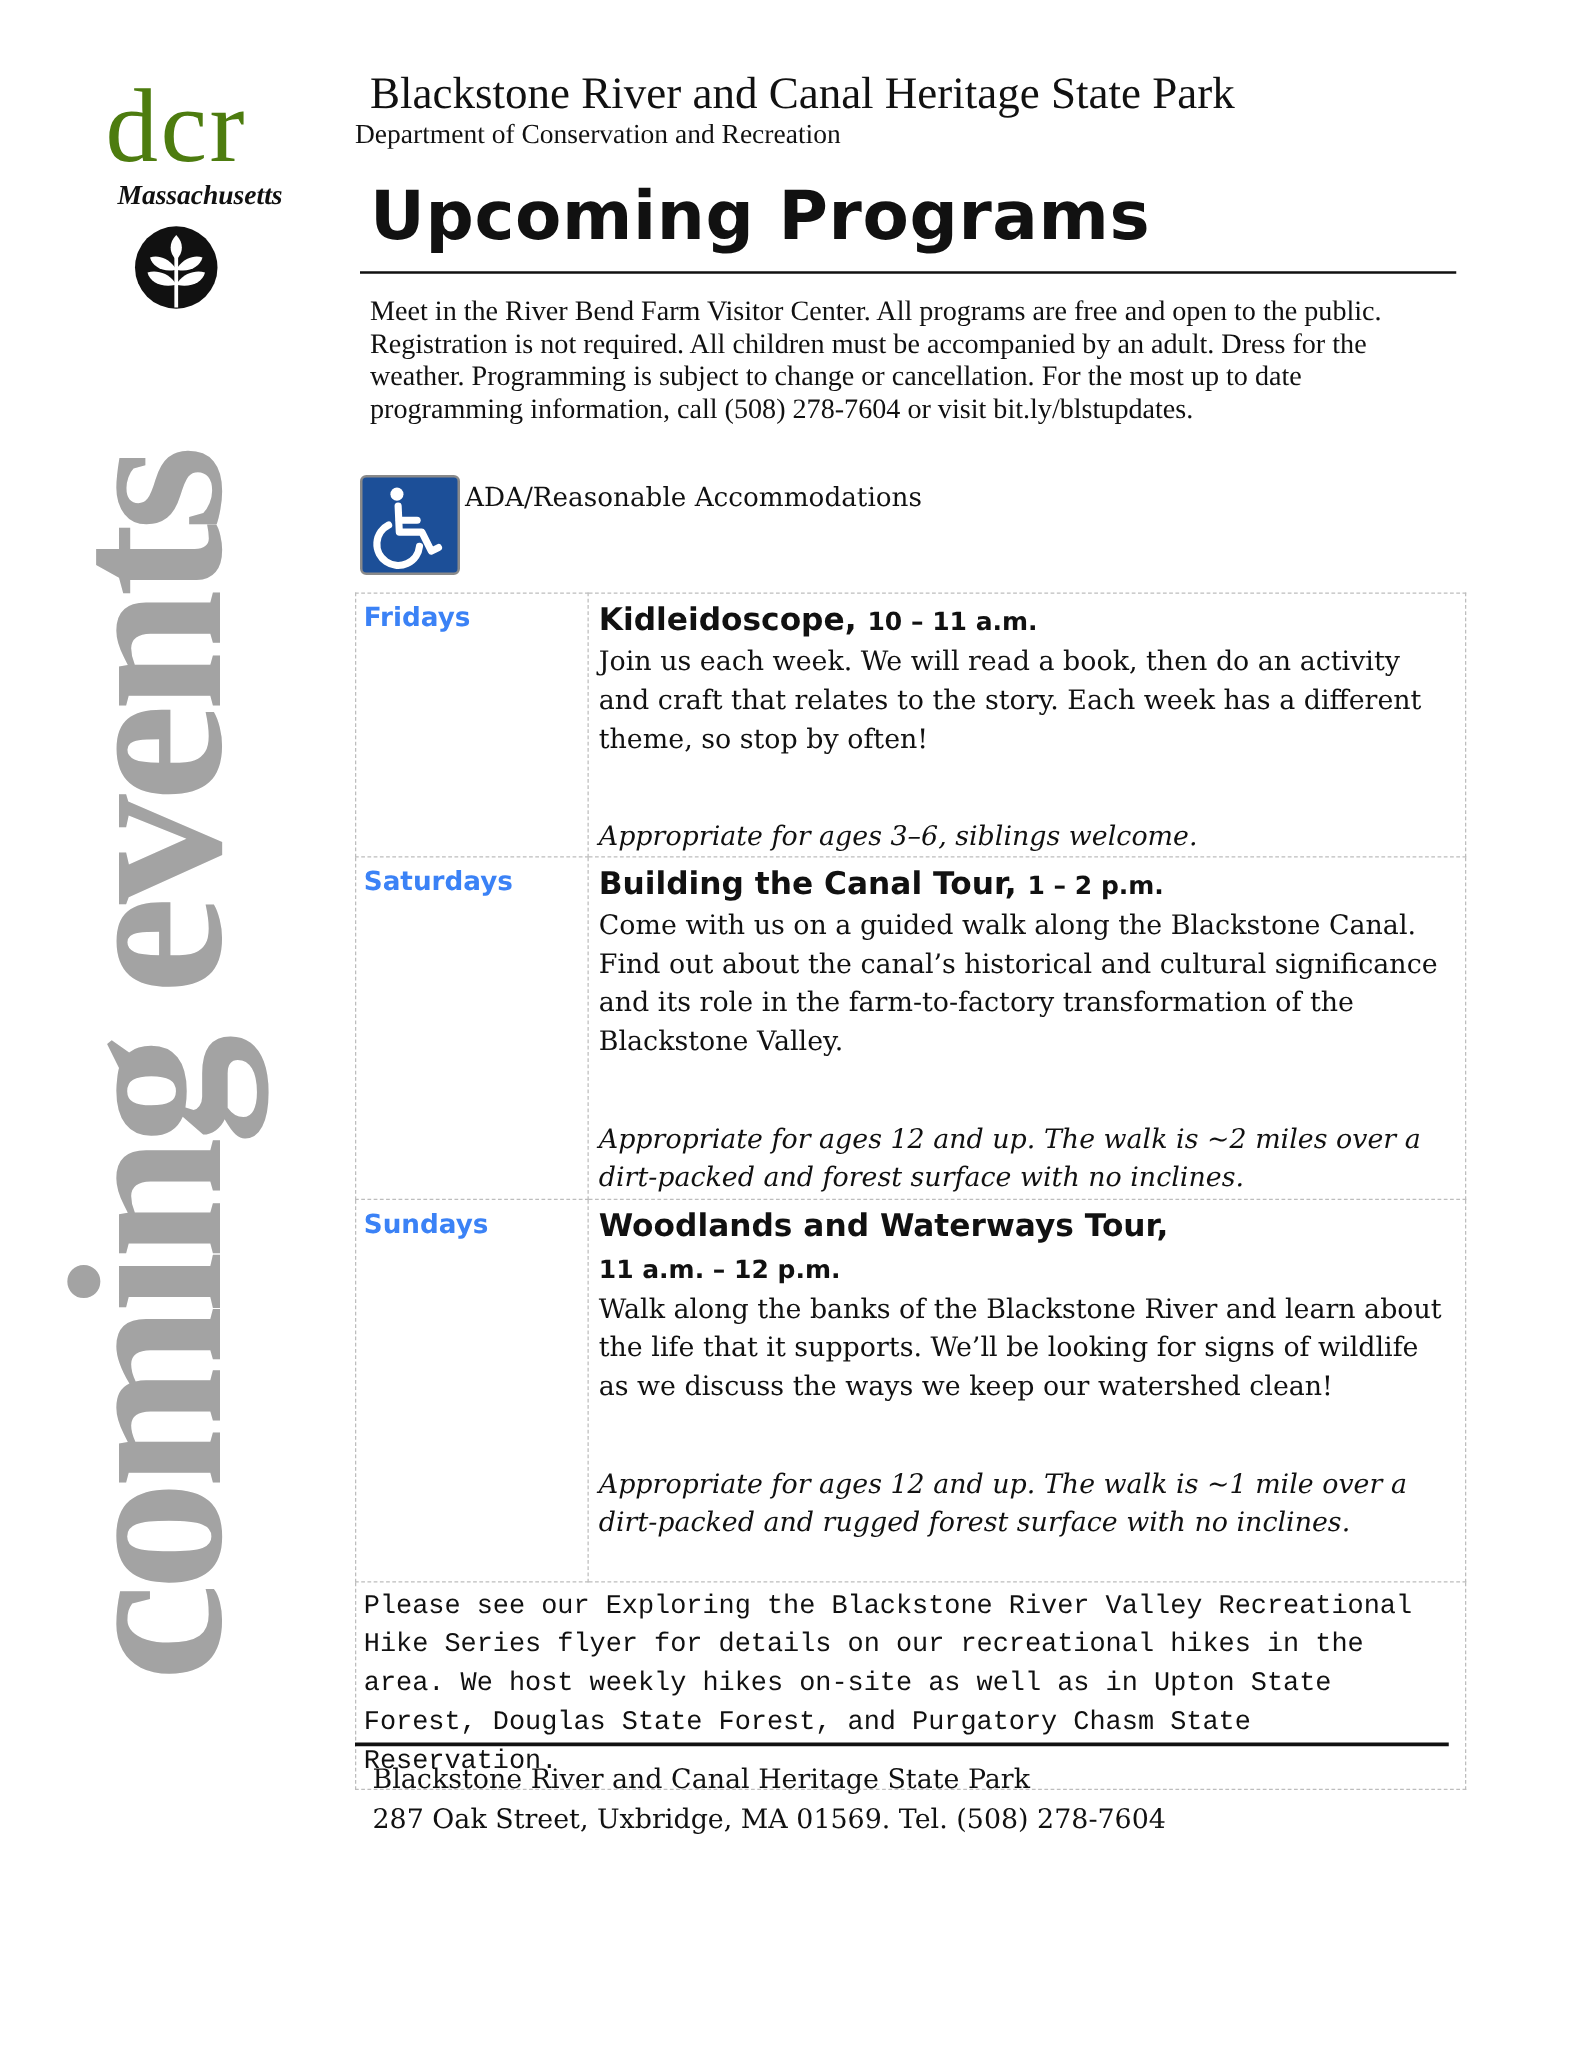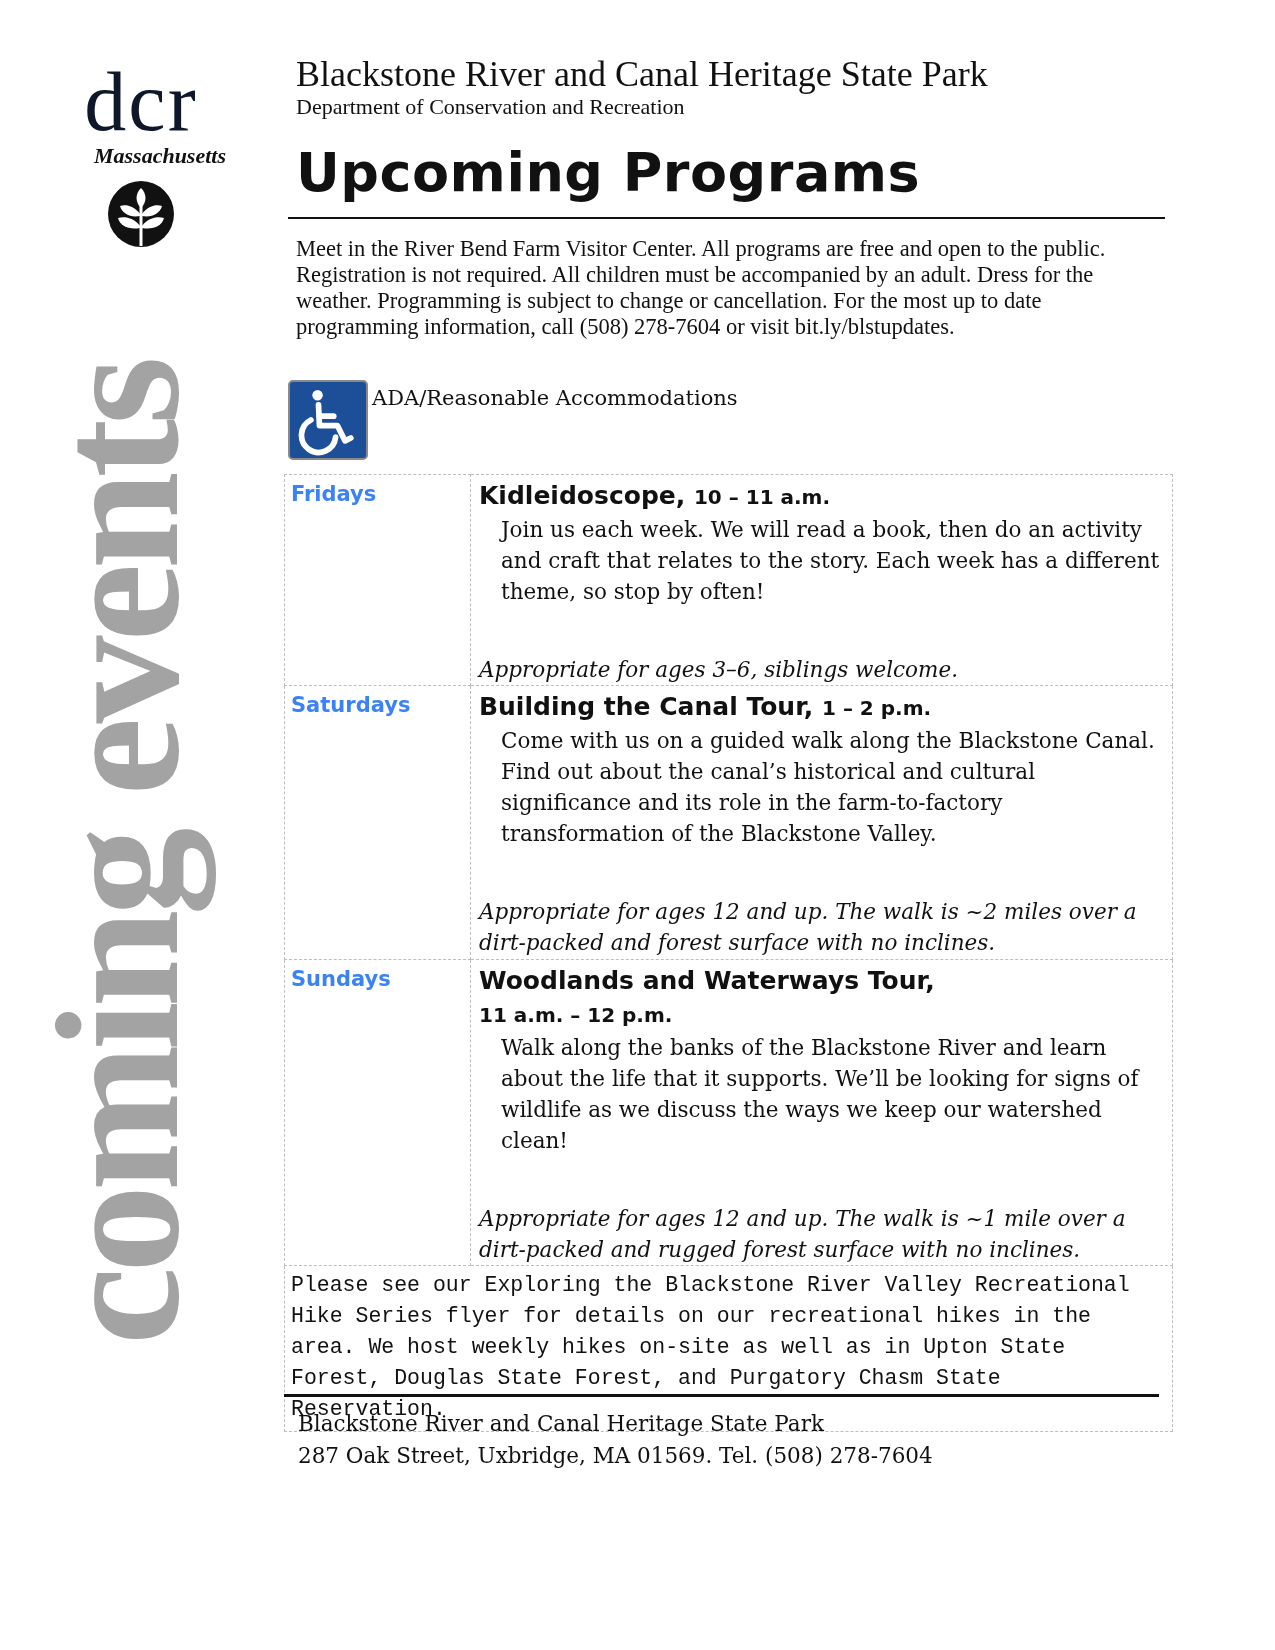--- a/index.html
+++ b/index.html
@@ -1,53 +1,53 @@
 <!DOCTYPE html>
 <html><head>
 <meta charset="utf-8">
 <style>
   html, body { margin: 0; padding: 0; background: #ffffff; }
   body { width: 1275px; height: 1650px; position: relative; overflow: hidden; color: #111; }
 
   
   .logo { position: absolute; left: 56px; top: 60px; width: 170px; text-align: center; }
-  .logo-dcr { font-family: "Liberation Serif", serif; font-size: 84px; line-height: 84px; letter-spacing: 2px; color: #0f172a; }
+  .logo-dcr { font-family: "Liberation Serif", serif; font-size: 84px; line-height: 84px; letter-spacing: 2px; color: #4d7c0f; }
   .logo-state { font-family: "Liberation Serif", serif; font-style: italic; font-weight: bold; font-size: 22px; line-height: 24px; margin-top: 0px; color: #111; text-align: right; }
   .logo-leaf { margin: 12px auto 0 auto; width: 68px; height: 68px; display: block; }
 
   
   .side-mark {
     position: absolute; left: 38px; top: 1345px;
     transform-origin: 0 0; transform: rotate(-90deg);
     font-family: "Liberation Serif", serif; font-weight: bold;
     font-size: 176px; line-height: 160px; letter-spacing: -6px;
     color: #a3a3a3; white-space: nowrap;
   }
 
   
   .park-title { position: absolute; left: 296px; top: 54px; font-family: "Liberation Serif", serif; font-size: 36px; line-height: 40px; color: #111; }
-  .dept { position: absolute; left: 296px; top: 95px; font-family: "Liberation Serif", serif; font-size: 22px; line-height: 24px; color: #111; }
+  .dept { position: absolute; left: 284px; top: 95px; font-family: "Liberation Serif", serif; font-size: 22px; line-height: 24px; color: #111; }
   .page-title { position: absolute; left: 296px; top: 140px; font-family: "DejaVu Sans", sans-serif; font-weight: bold; font-size: 54px; line-height: 66px; color: #111; letter-spacing: 0.5px; }
   .rule-top { position: absolute; left: 288px; top: 217px; width: 877px; height: 0; border-top: 2px solid #111; }
 
   .intro { position: absolute; left: 296px; top: 236px; width: 860px; font-family: "Liberation Serif", serif; font-size: 22.5px; line-height: 26px; color: #111; }
 
   .ada { position: absolute; left: 288px; top: 380px; }
   .ada-icon { position: absolute; left: 0; top: 0; width: 80px; height: 80px; border-radius: 5px; background: #1c4f98; border: 2px solid #8a8a8a; box-sizing: border-box; }
   .ada-text { position: absolute; left: 84px; top: 2px; width: 700px; font-family: "DejaVu Serif", serif; font-size: 21px; line-height: 32px; color: #111; white-space: nowrap; }
 
   
   .programs { position: absolute; left: 284px; top: 474px; width: 889px; border-collapse: collapse; }
   .programs td { border: 1px dashed #bdbdbd; vertical-align: top; padding: 0; }
   .day-cell { width: 186px; padding: 6px 0 0 6px !important; font-family: "DejaVu Sans", sans-serif; font-weight: bold; font-size: 21px; line-height: 26px; color: #3b82f6; box-sizing: border-box; margin-left: 20px; }
   .prog-cell { padding: 4px 8px 0 8px !important; box-sizing: border-box; }
   .prog-title { font-family: "DejaVu Sans", sans-serif; font-weight: bold; font-size: 25px; line-height: 34px; color: #111; }
   .prog-time { font-family: "DejaVu Sans", sans-serif; font-weight: bold; font-size: 20px; }
   .prog-time-line { font-family: "DejaVu Sans", sans-serif; font-weight: bold; font-size: 20px; line-height: 34px; }
-  .prog-desc { font-family: "DejaVu Serif", serif; font-size: 21.5px; line-height: 31px; color: #111; margin-left: 22px; }
+  .prog-desc { font-family: "DejaVu Serif", serif; font-size: 21.5px; line-height: 31px; color: #111; }
   .prog-note { font-family: "DejaVu Serif", serif; font-style: italic; font-size: 21.5px; line-height: 31px; color: #111; margin-top: 47px; }
   .row-fri .prog-cell { height: 202px; }
   .row-sat .prog-cell { height: 274px; }
   .row-sun .prog-cell { height: 306px; }
   .hike-cell { padding: 4px 8px 6px 6px !important; font-family: Liberation Mono, monospace; font-size: 21.5px; line-height: 31px; color: #111; }
 
   .rule-bottom { position: absolute; left: 284px; top: 1394px; width: 875px; height: 0; border-top: 3px solid #111; }
   .footer { position: absolute; left: 298px; top: 1408px; font-family: "DejaVu Serif", serif; font-size: 21.5px; line-height: 32px; color: #111; }
 </style>
 </head>

